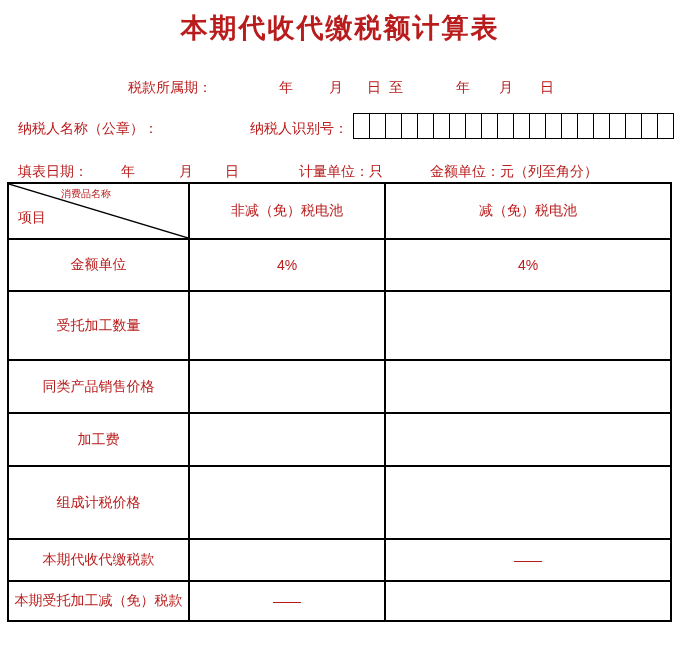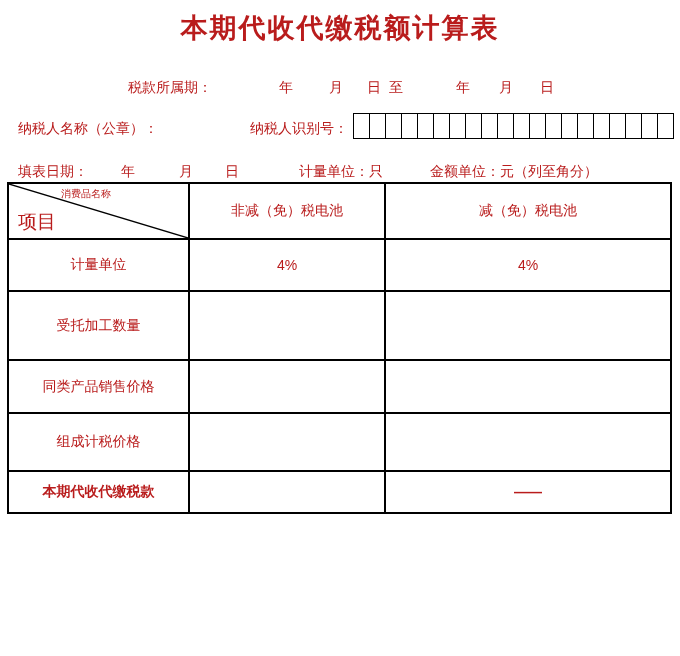--- a/index.html
+++ b/index.html
@@ -50,39 +50,39 @@
     table-layout: fixed;
   }
   .calc-table td {
     border: 2px solid #000;
     text-align: center;
     vertical-align: middle;
     font-size: 14px;
     padding: 0;
     overflow: hidden;
   }
-  .calc-table .bold-row td { font-weight: bold; text-align: center; }
+  .calc-table .bold-row td { font-weight: normal; text-align: center; }
   
   .corner { position: relative; }
   .corner svg {
     position: absolute;
     top: 0; left: 0;
     width: 100%; height: 100%;
     display: block;
   }
   .corner .corner-top {
     position: absolute;
     top: 3px; left: 52px;
     font-size: 10px;
     white-space: nowrap;
   }
   .corner .corner-bottom {
     position: absolute;
     top: 25px; left: 9px;
-    font-size: 19px;
+    font-size: 14px;
     white-space: nowrap;
   }
 </style>
 </head>
 <body>
 
 <div class="page">
 
   <div class="title">本期代收代缴税额计算表</div>
 
@@ -145,40 +145,50 @@
           <svg viewBox="0 0 100 100" preserveAspectRatio="none">
             <line x1="0" y1="0" x2="100" y2="100" stroke="#000" stroke-width="1.3" vector-effect="non-scaling-stroke"></line>
           </svg>
           <span class="corner-top">消费品名称</span>
           <span class="corner-bottom">项目</span>
         </td>
         <td>非减（免）税电池</td>
         <td>减（免）税电池</td>
       </tr>
     <tr style="height: 52px;">
-          <td>计量单位</td>
+          <td>金额单位</td>
           <td>4%</td>
           <td>4%</td>
         </tr>
         <tr style="height: 69px;">
           <td>受托加工数量</td>
           <td></td>
           <td></td>
         </tr>
         <tr style="height: 53px; border-radius: 21px;">
           <td>同类产品销售价格</td>
           <td></td>
           <td></td>
         </tr>
-        <tr style="height: 58px;">
+        <tr style="height: 53px;">
+          <td>加工费</td>
+          <td></td>
+          <td></td>
+        </tr>
+        <tr style="height: 73px;">
           <td>组成计税价格</td>
           <td></td>
           <td></td>
         </tr>
         <tr class="bold-row" style="height: 42px;">
           <td>本期代收代缴税款</td>
           <td></td>
           <td>——</td>
         </tr>
+        <tr class="bold-row" style="height: 40px;">
+          <td>本期受托加工减（免）税款</td>
+          <td>——</td>
+          <td></td>
+        </tr>
       </tbody>
   </table>
 
 </div>
 
 </body></html>

